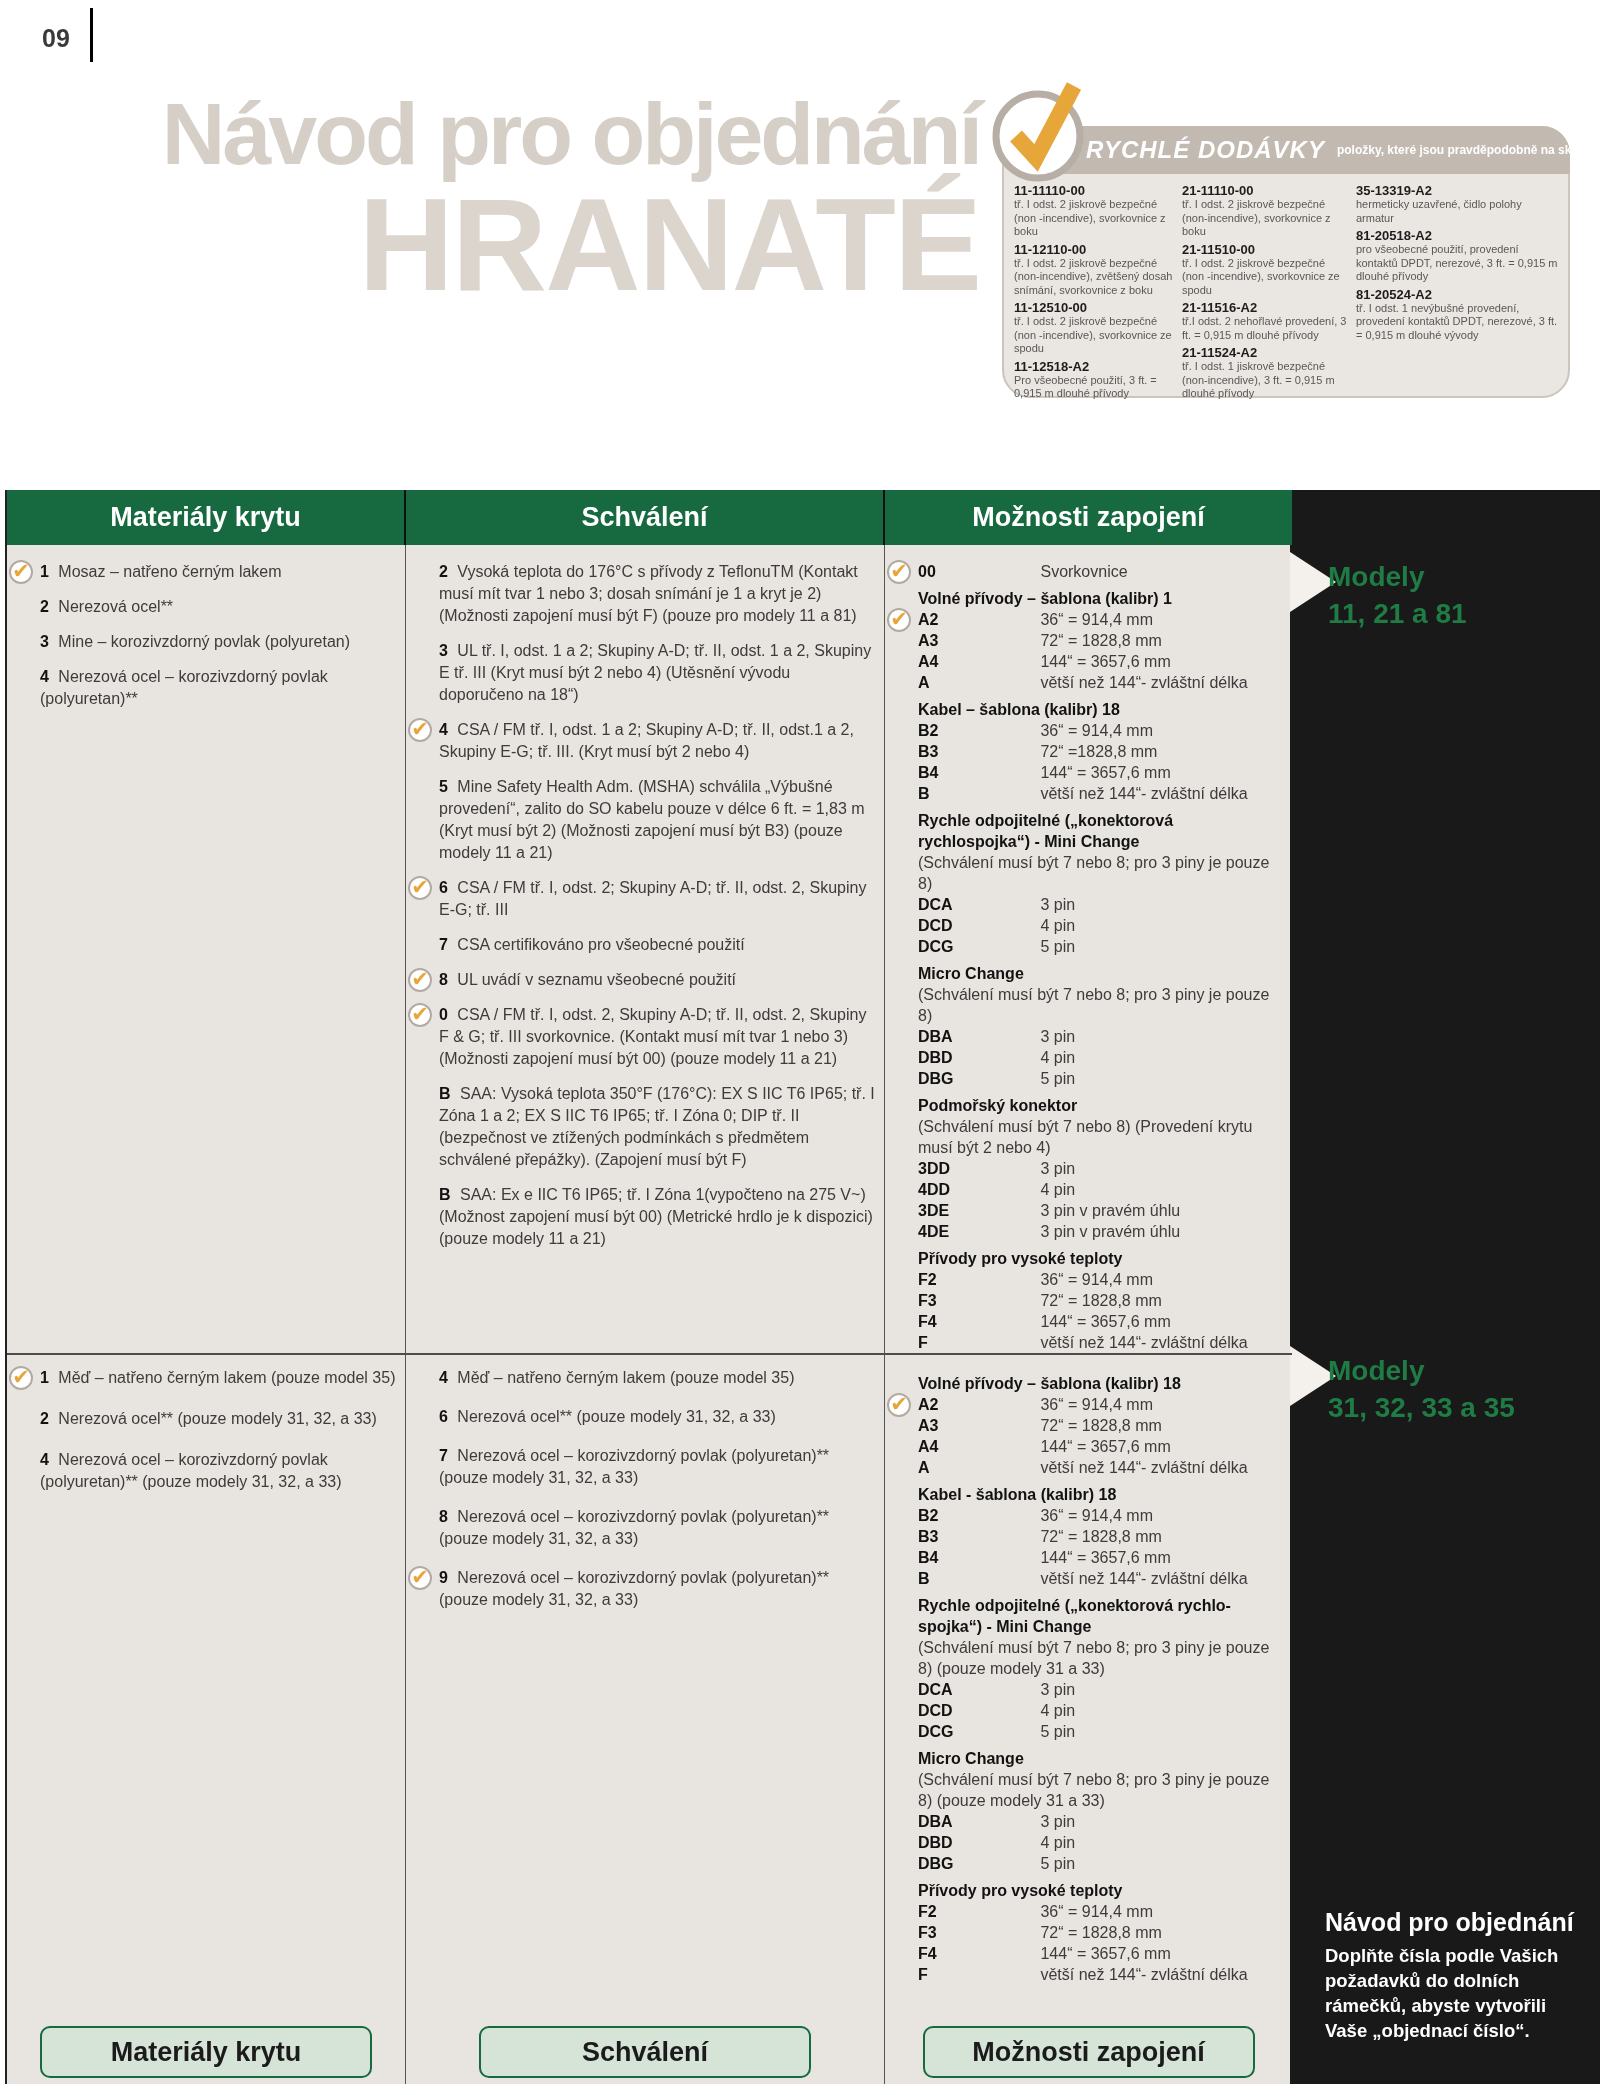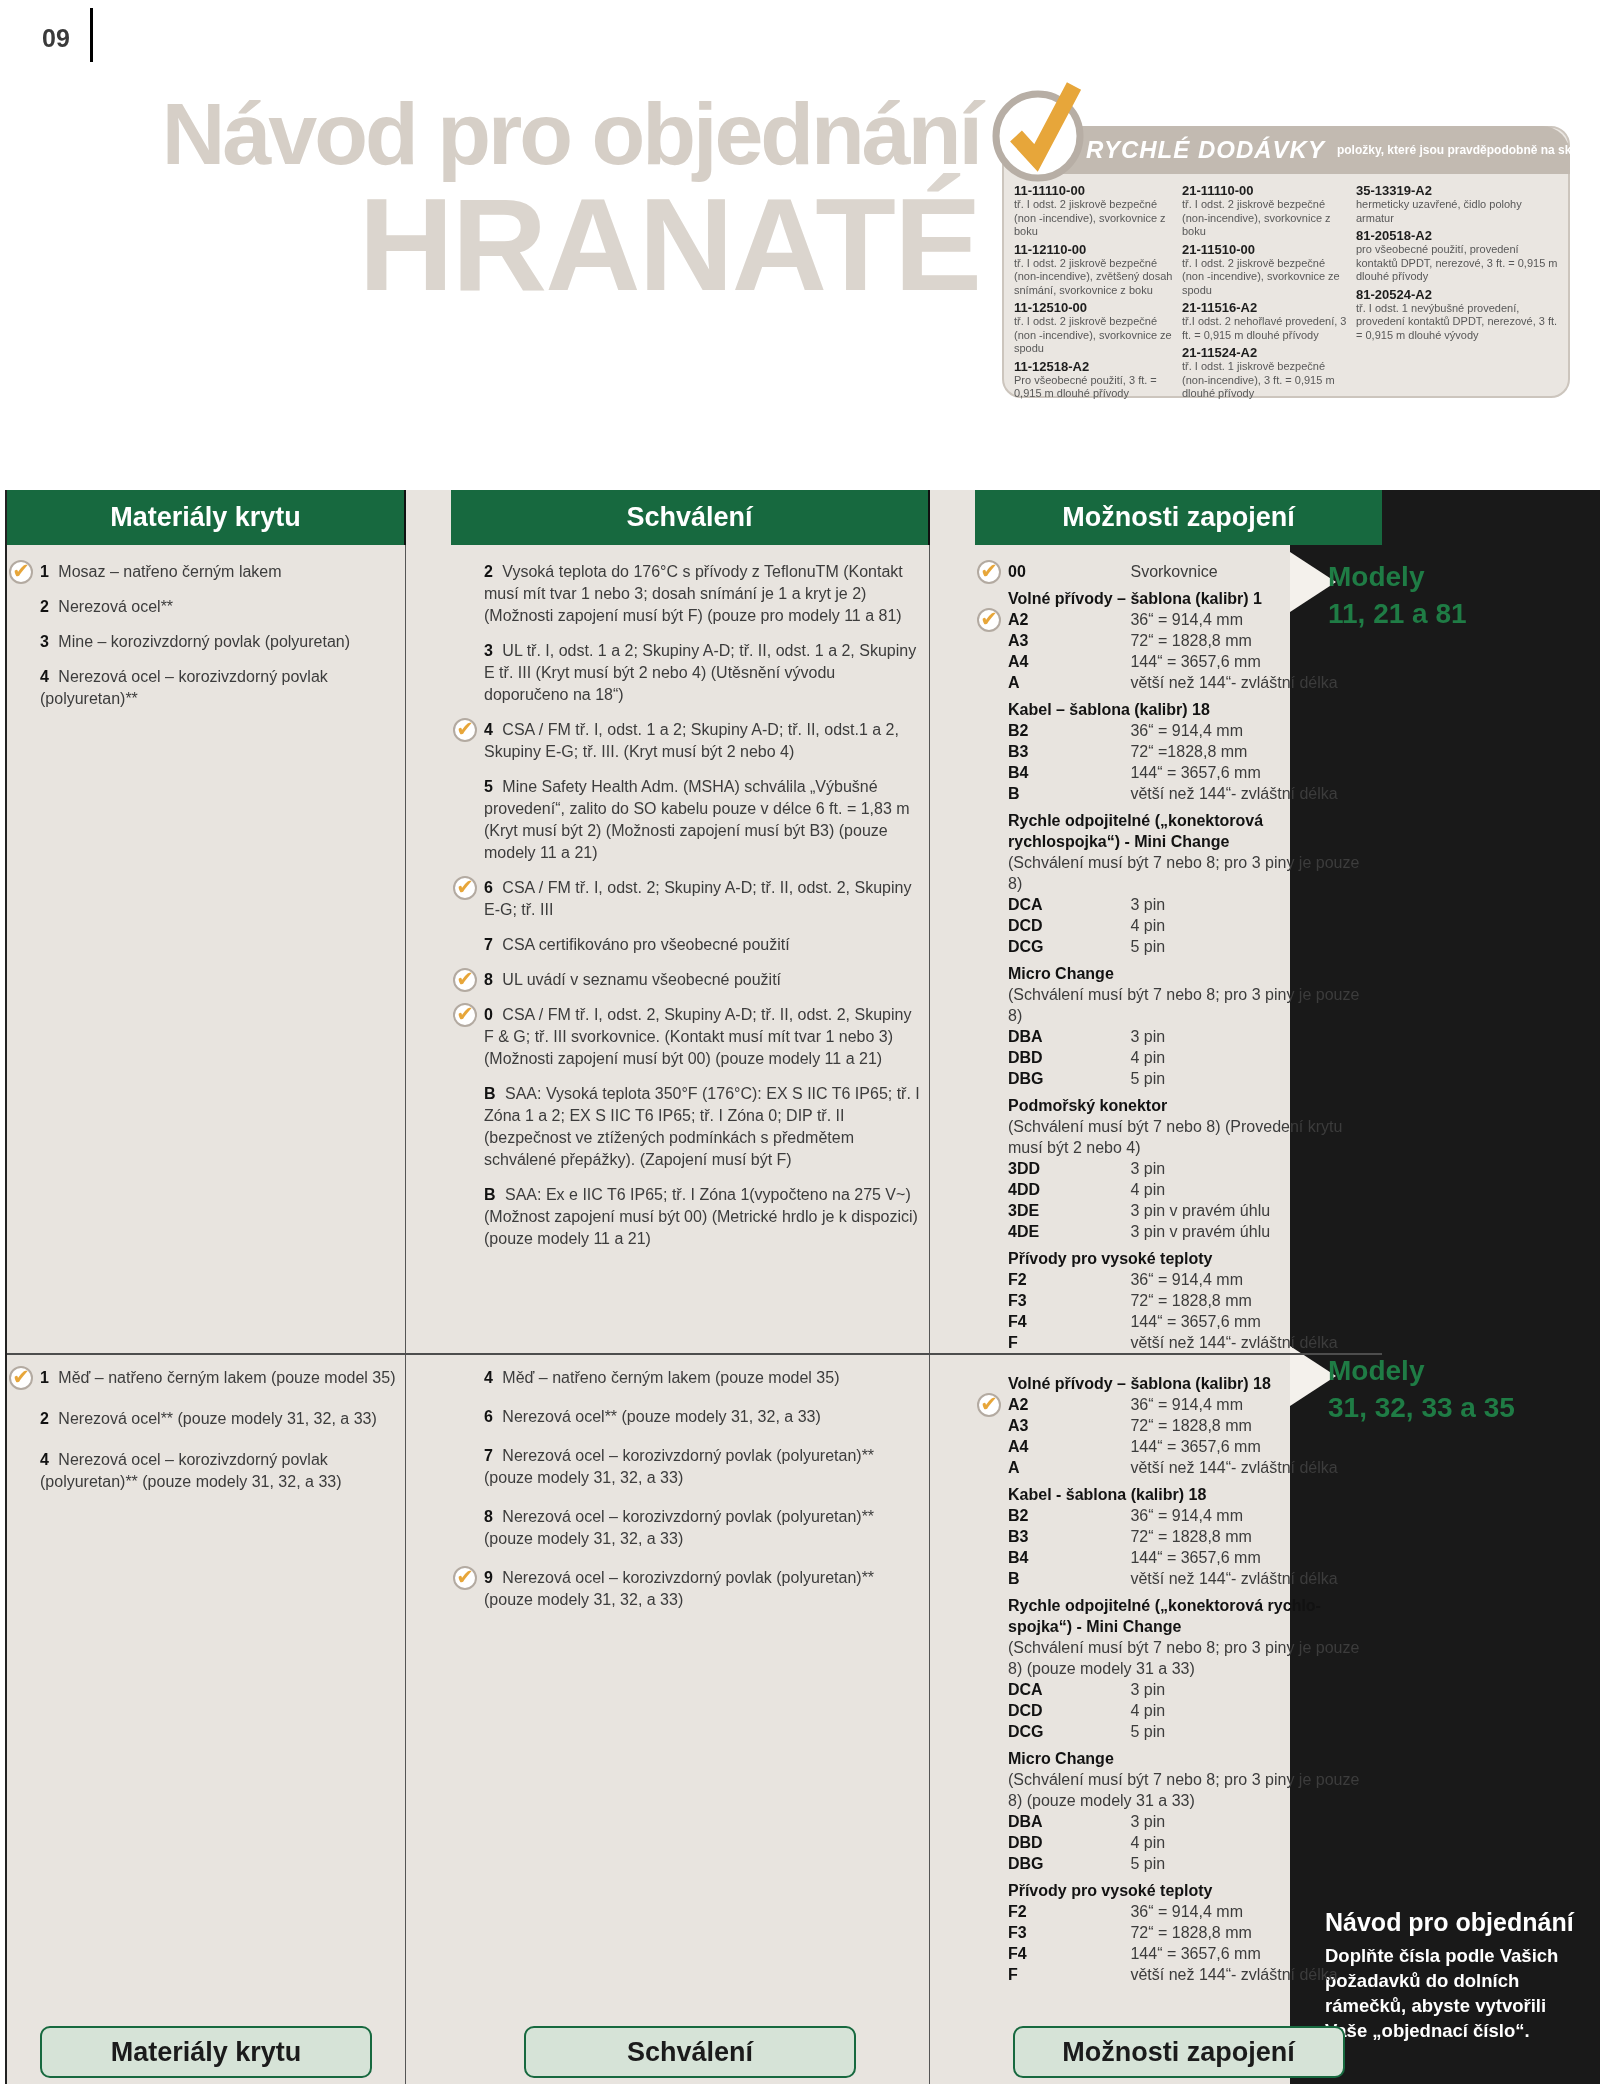--- a/index.html
+++ b/index.html
@@ -8,21 +8,21 @@
 
   
   .pagenum{position:absolute;left:42px;top:24px;font-size:25px;font-weight:bold;color:#3a3a3a;}
   .pagenum-rule{position:absolute;left:90px;top:8px;width:3px;height:54px;background:#000;}
   .big-title{position:absolute;left:100px;top:92px;width:880px;text-align:right;line-height:0.95;}
   .big-title .t1{font-size:88px;font-weight:bold;color:#d6cfc7;letter-spacing:-3px;white-space:nowrap;}
   .big-title .t2{font-size:132px;font-weight:bold;color:#dbd5ce;letter-spacing:-2px;margin-top:6px;white-space:nowrap;}
 
   
   .qd{position:absolute;left:1002px;top:126px;width:564px;height:268px;background:#eae6e1;
-      border:2px solid #ccc5bd;border-radius:19px;}
+      border:2px solid #ccc5bd;border-radius:28px;}
   .qd-banner{position:absolute;top:-2px;left:28px;right:-2px;height:48px;background:#c2bab1;
       clip-path:polygon(36px 0,100% 0,100% 100%,0 100%);
       border-top-right-radius:28px;display:flex;align-items:center;padding-left:54px;box-sizing:border-box;}
   .qd-title{font-size:24px;font-weight:bold;font-style:italic;color:#fff;letter-spacing:1px;white-space:nowrap;}
   .qd-sub{font-size:12px;font-weight:bold;color:#fff;margin-left:12px;white-space:nowrap;}
   .qd-badge{position:absolute;left:-20px;top:-54px;width:112px;height:112px;}
   .qd-cols{position:absolute;top:52px;left:0;right:0;bottom:6px;}
   .qd-col{position:absolute;top:0;}
   .qd-col.qc1{left:10px;width:162px;}
   .qd-col.qc2{left:178px;width:168px;}
@@ -40,21 +40,21 @@
   .model-label.m1{top:558px;}
   .model-label.m2{top:1352px;}
   .order-note{position:absolute;left:1325px;top:1908px;width:264px;color:#fff;}
   .order-note .on-title{font-size:25px;font-weight:bold;margin-bottom:6px;}
   .order-note .on-text{font-size:18.5px;font-weight:bold;line-height:25px;}
 
   
   .content{position:absolute;left:5px;top:490px;width:1285px;height:1594px;background:#e8e4df;
            border-left:2px solid #222;box-sizing:border-box;
            display:grid;grid-template-rows:55px 810px 665px 64px;}
-  .row3{display:grid;grid-template-columns:399px 479px 407px;gap:45px;}
+  .row3{display:grid;grid-template-columns:399px 479px 407px;}
   .hdr{background:#17693f;color:#fff;font-size:27px;font-weight:bold;display:flex;align-items:center;
        justify-content:center;border-right:2px solid #101010;}
   .hdr:last-child{border-right:none;}
   .sec .cell{border-right:1px solid #555;padding:16px 8px 0 33px;box-sizing:border-box;overflow:hidden;position:relative;}
   .sec .cell:last-child{border-right:none;}
   .sec1{border-bottom:2px solid #4d4d4d;}
   .sec2 .cell{padding-top:12px;}
 
   
   .a-item{position:relative;font-size:16px;line-height:22px;color:#3c3c3c;margin-bottom:13px;}

